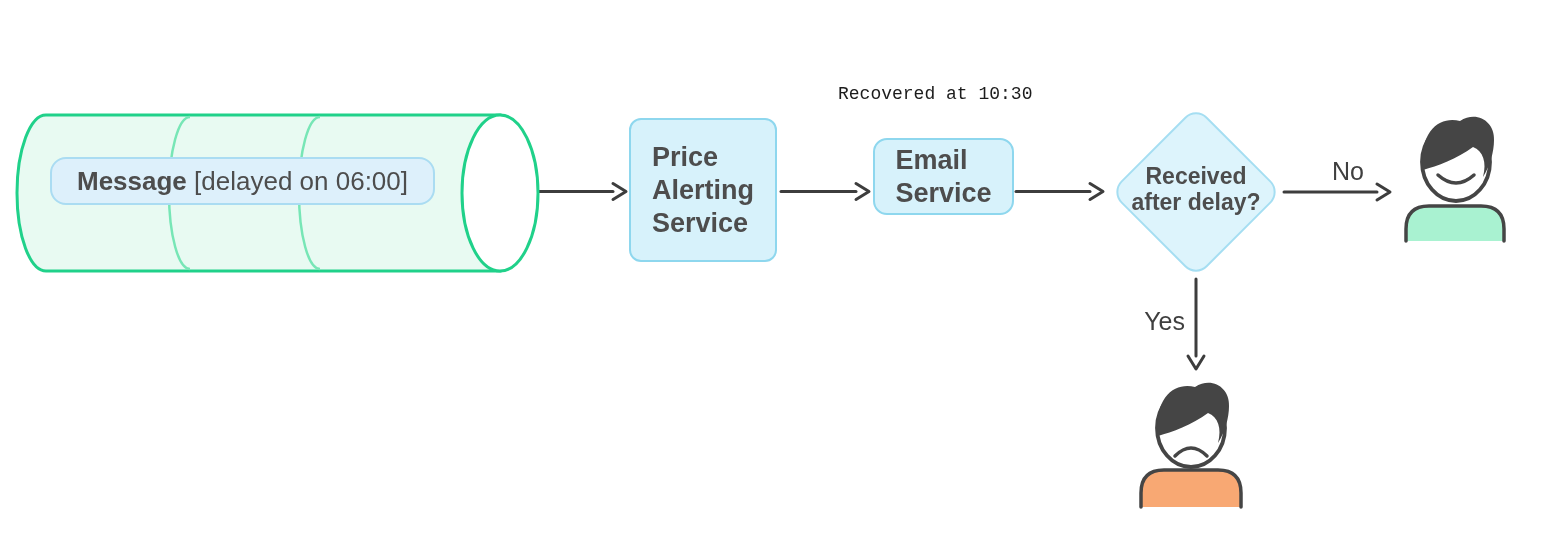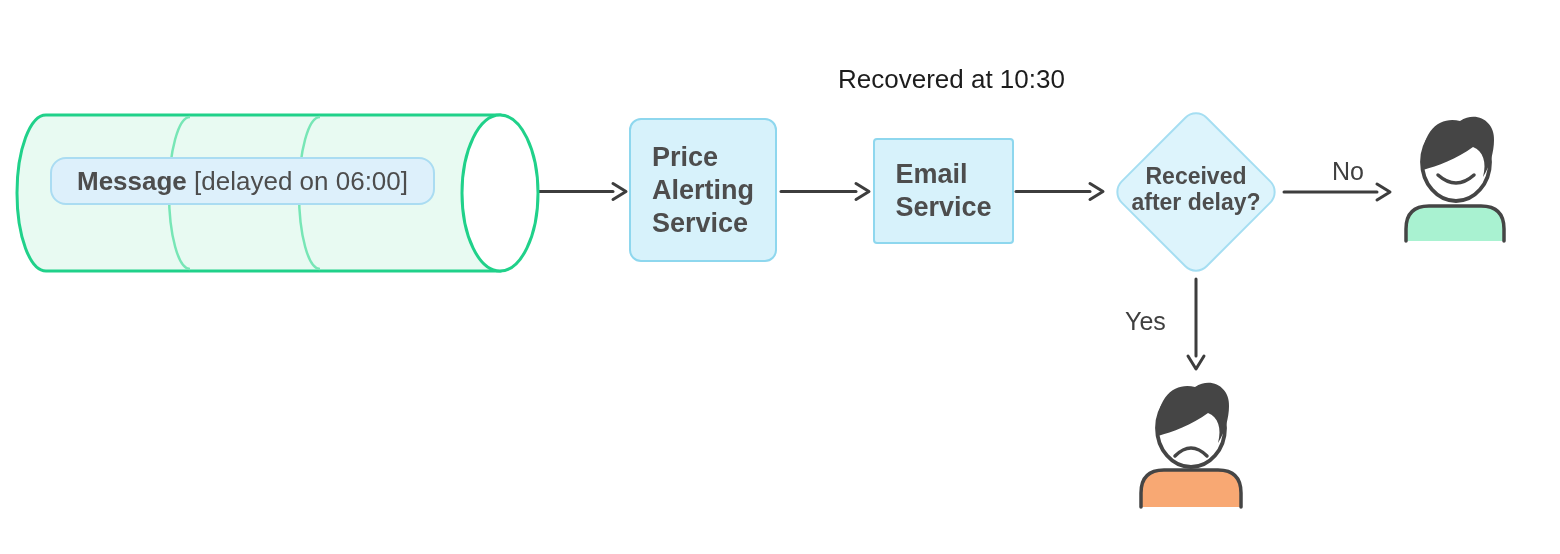--- a/index.html
+++ b/index.html
@@ -32,37 +32,37 @@
   .pill b { font-weight:bold; }
   .node {
     background:var(--node-fill); border:2.5px solid var(--node-border);
     display:flex; align-items:center; justify-content:center;
   }
   .node-label {
     white-space:pre-line; font-weight:bold; color:var(--text-dark);
     font-size:27px; line-height:33px; text-align:left;
   }
   .price-node { left:629px; top:118px; width:148px; height:144px; border-radius:12px; }
-  .email-node { left:873px; top:138px; width:141px; height:106px; border-radius:4px; }
+  .email-node { left:873px; top:138px; width:141px; height:77px; border-radius:14px; }
   .diamond-shape {
     left:1135px; top:131px; width:122px; height:122px; border-radius:16px;
     background:var(--diamond-fill); border:2.5px solid var(--diamond-border);
     transform:rotate(45deg);
   }
   .diamond-label {
     left:1106px; top:163px; width:180px; text-align:center;
     white-space:pre-line; font-weight:bold; color:var(--text-dark);
     font-size:23px; line-height:26px;
   }
   .annotation {
-    left:838px; top:64px; font-size:26px; color:var(--annotation-text);
+    left:838px; top:84px; font-size:18px; color:var(--annotation-text);font-family:Liberation Mono, monospace;
   }
   .edge-label { font-size:25px; color:var(--label-text); }
   .no-label   { left:1318px; top:157px; width:46px; text-align:right; }
-  .yes-label  { left:1125px; top:307px; width:60px; text-align:left; }
+  .yes-label  { left:1125px; top:307px; width:60px; text-align:right; }
   .lost-label { left:1222px; top:309px; }
 </style>
 </head>
 <body>
 
 <div class="canvas">
 
   <svg class="layer" viewBox="0 0 1560 554">
 
     <g>

